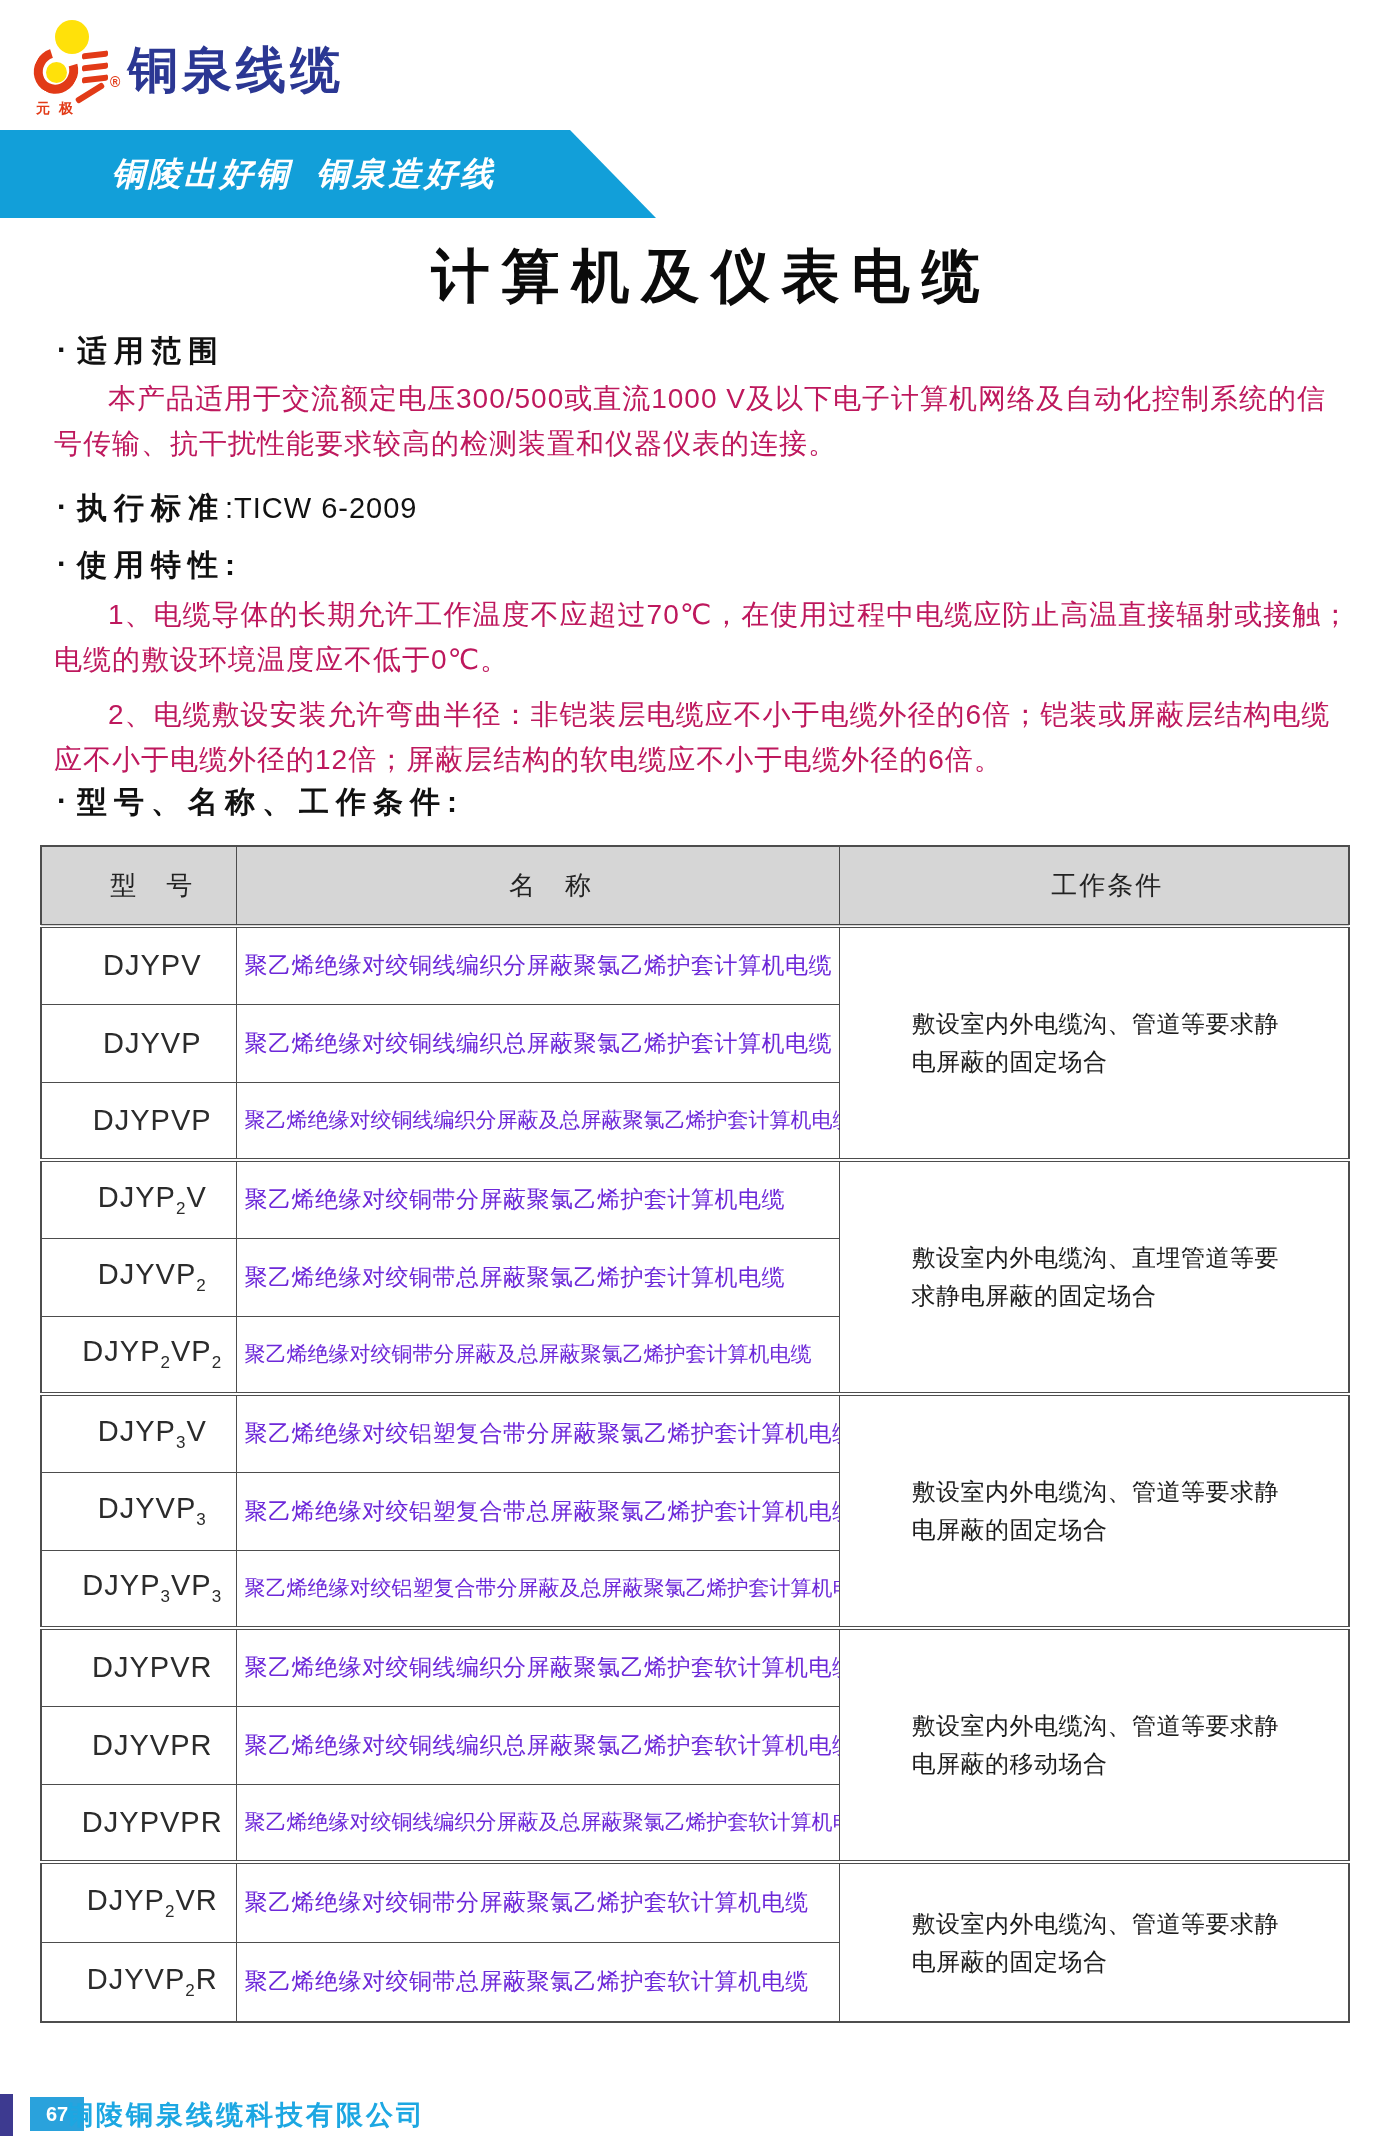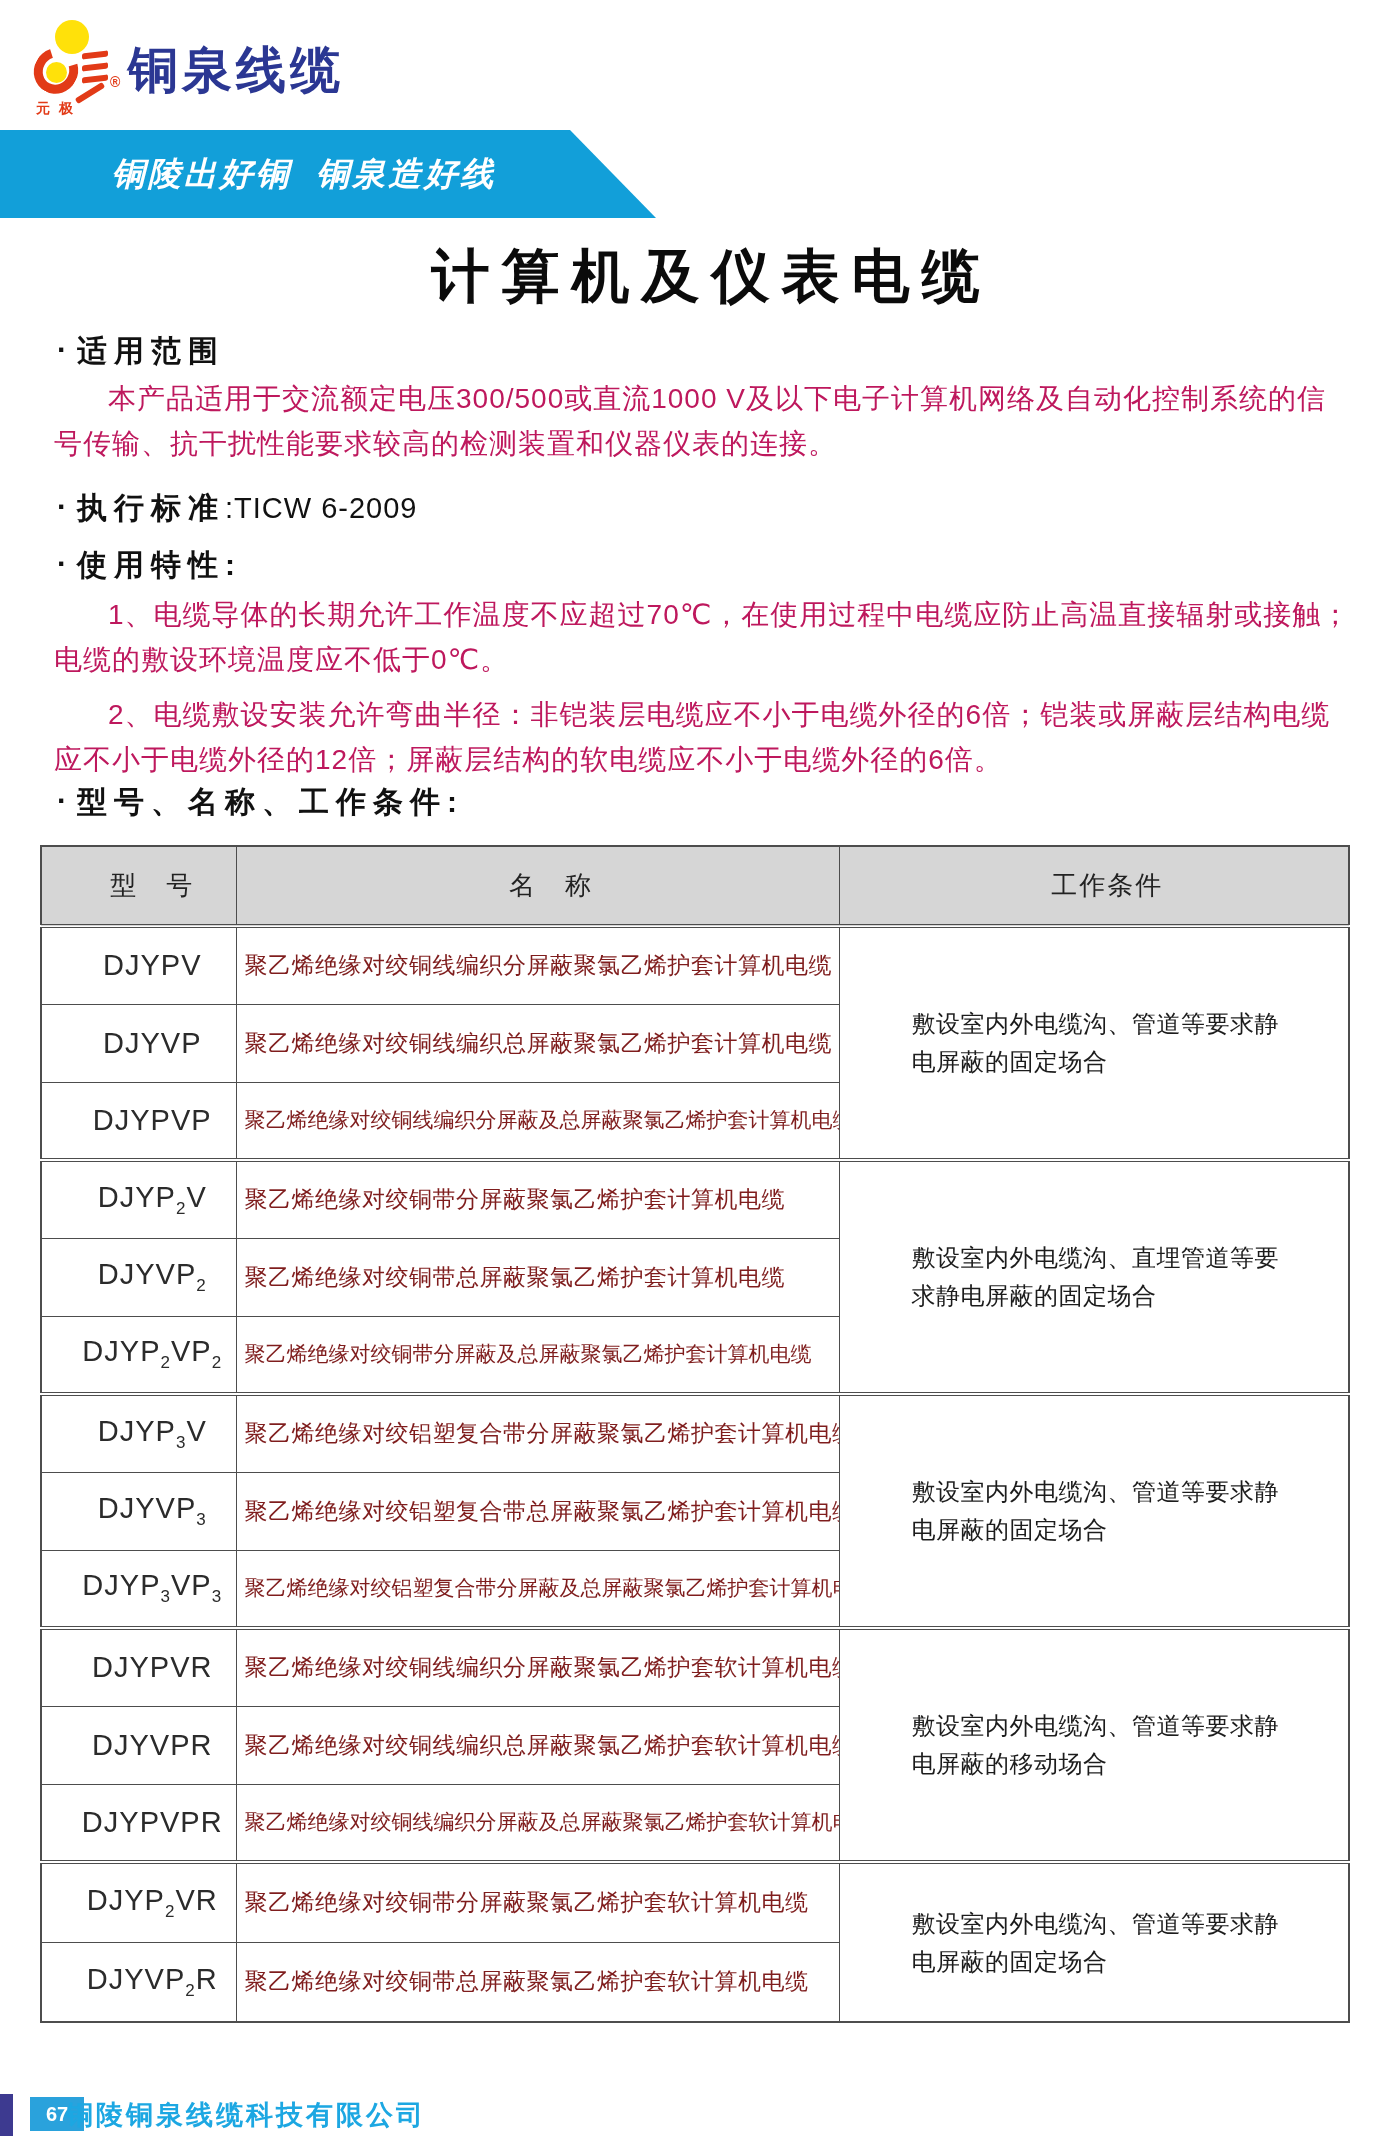--- a/index.html
+++ b/index.html
@@ -55,21 +55,21 @@
   .models-table col.c1 { width:195px; } .models-table col.c2 { width:603px; } .models-table col.c3 { width:510px; }
   .models-table th, .models-table td { border:1px solid #4d4d4d;padding-left:27px; }
   .models-table thead tr { height:80px; }
   .models-table thead th { background:#d6d6d6; font-size:26px; font-weight:normal; color:#222;
             letter-spacing:2px; border-bottom:4px double #4d4d4d; }
   .models-table tbody tr { height:78px; }
   .models-table tbody tr.tall { height:80px; }
   .models-table tbody tr.group-start td { border-top:4px double #4d4d4d; }
   td.model { text-align:center; font-size:29px; color:#2b2b2b; letter-spacing:1px; white-space:nowrap; }
   td.model sub { font-size:17px; }
-  td.name { padding-left:8px; font-size:23px; color:#7f1d1d; letter-spacing:0.5px; white-space:nowrap; overflow:hidden; }
+  td.name { padding-left:8px; font-size:23px; color:#6d28d9; letter-spacing:0.5px; white-space:nowrap; overflow:hidden; }
   tr.long td.name { font-size:21px; letter-spacing:0; }
   td.cond { padding-left:72px; vertical-align:middle; color:#1c1c1c; }
   td.cond .cond-line { font-size:24px; line-height:38px; letter-spacing:0.5px; white-space:nowrap; }
 
   
   .footer-accent { position:absolute; left:0; top:2094px; width:13px; height:42px; }
   .page-badge { position:absolute; left:30px; top:2097px; width:54px; height:34px;
             color:#fff; font-size:20px; font-weight:bold;
             display:flex; align-items:center; justify-content:center; }
   .footer-company { position:absolute; left:66px; top:2097px; height:34px; line-height:36px;

